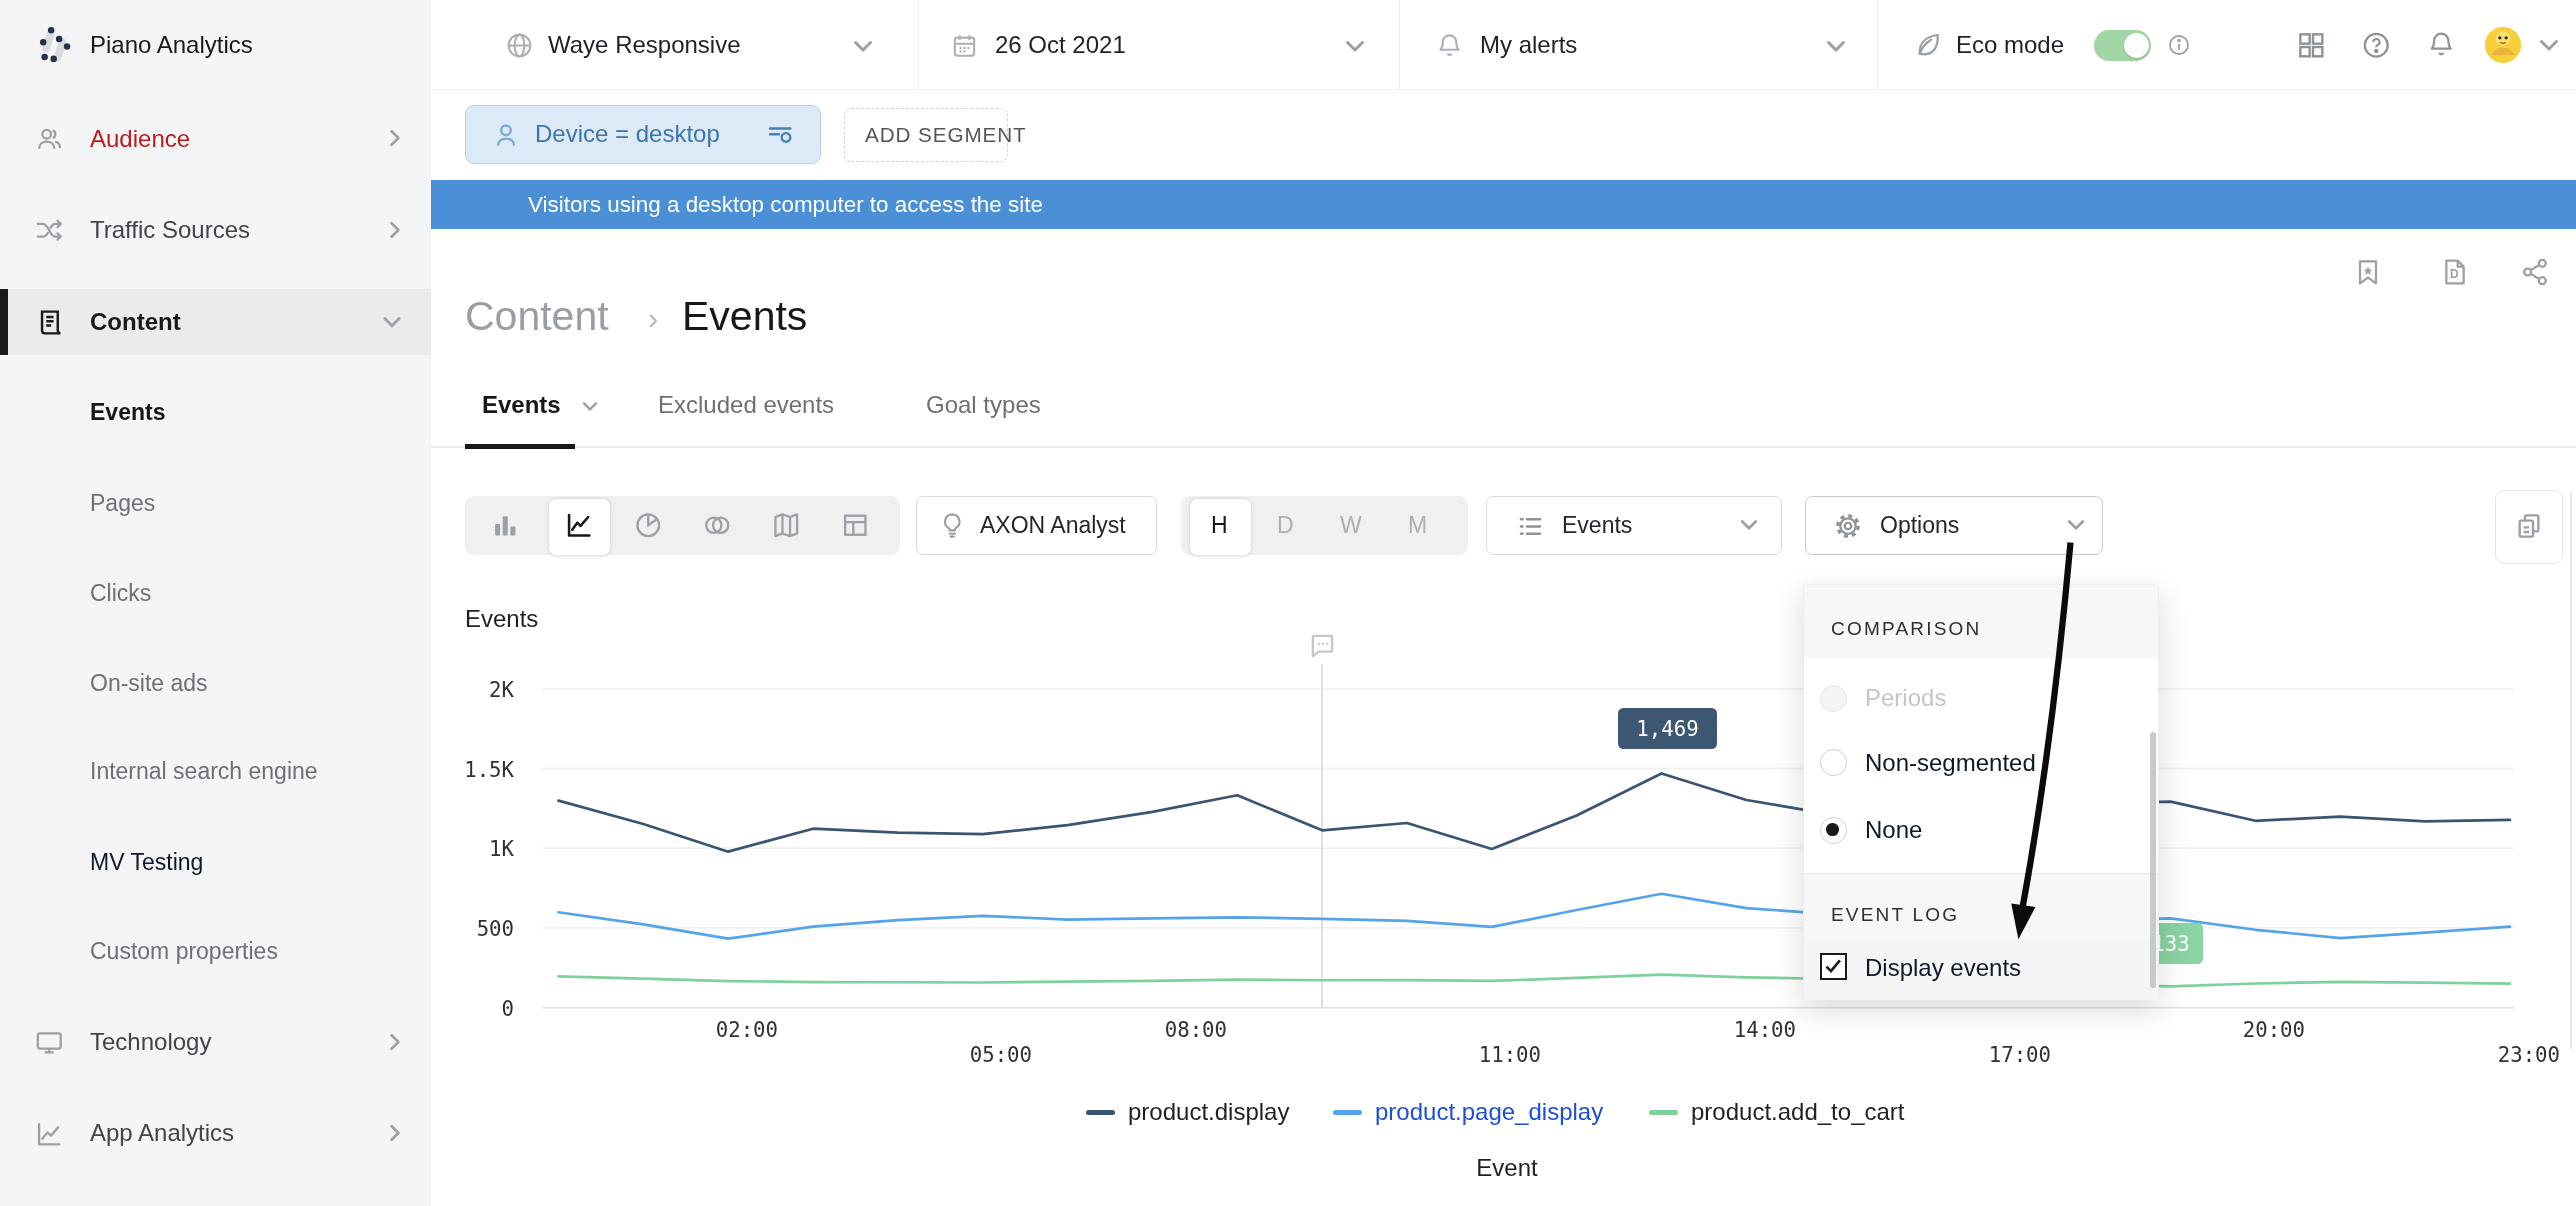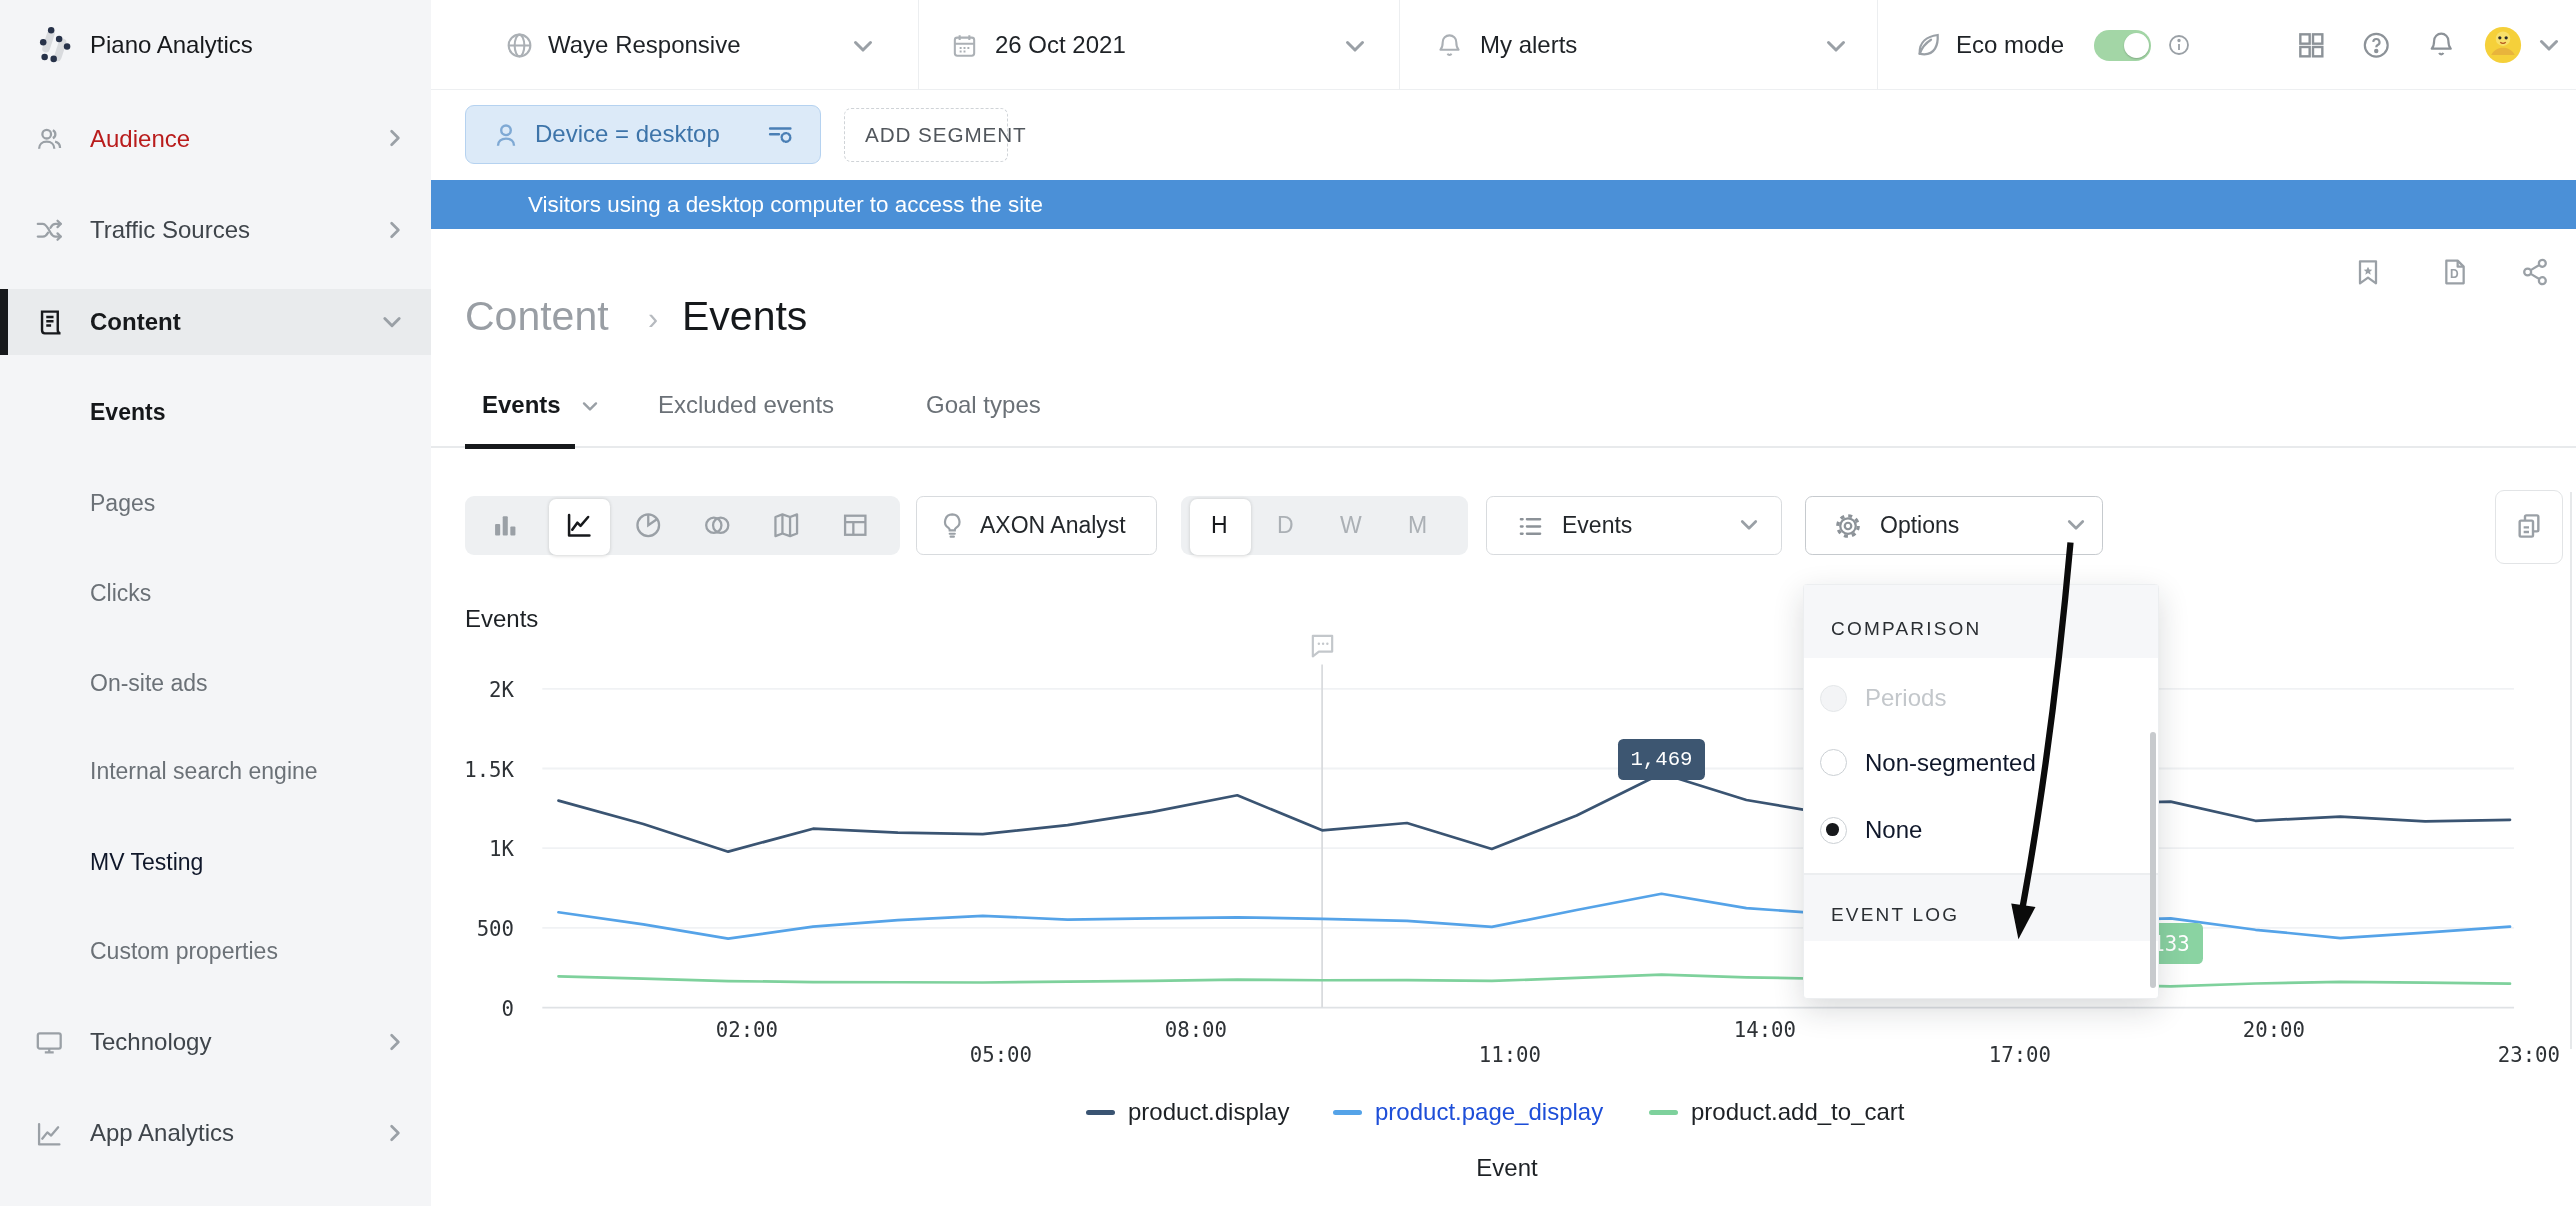--- a/index.html
+++ b/index.html
@@ -394,21 +394,21 @@
       <span class="xtick mono" style="left: 679px; top: 1018px;">02:00</span>
       <span class="xtick mono" style="left: 933px; top: 1043px;">05:00</span>
       <span class="xtick mono" style="left: 1128px; top: 1018px;">08:00</span>
       <span class="xtick mono" style="left: 1442px; top: 1043px;">11:00</span>
       <span class="xtick mono" style="left: 1697px; top: 1018px;">14:00</span>
       <span class="xtick mono" style="left: 1952px; top: 1043px;">17:00</span>
       <span class="xtick mono" style="left: 2206px; top: 1018px;">20:00</span>
       <span class="xtick mono" style="left: 2461px; top: 1043px;">23:00</span>
     </div>
   <div id="badges">
-      <div class="badge" style="left: 1618px; top: 739px; width: 87px; background: rgb(61, 86, 113); font-family: Liberation Mono, monospace;">1,469</div>
+      <div class="badge" style="left: 1618px; top: 708px; width: 99px; background: rgb(61, 86, 113);">1,469</div>
       <div class="badge" style="left: 2139px; top: 923px; width: 64px; background: rgb(138, 211, 162);">133</div>
     </div>
 
   <div class="i" id="event-bubble" style="top: 631px; z-index: 2; left: 1308px;">
     <svg width="29" height="29" viewBox="0 0 24 24" fill="#fff" stroke="#C3C7CB" stroke-width="1.8" stroke-linejoin="round">
       <path d="M4 4h16v13H9l-5 4V4z"></path>
       <circle cx="9" cy="10.5" r="1" fill="#C3C7CB" stroke="none"></circle>
         <circle cx="12.5" cy="10.5" r="1" fill="#C3C7CB" stroke="none"></circle>
         <circle cx="16" cy="10.5" r="1" fill="#C3C7CB" stroke="none"></circle>
     </svg>
@@ -439,20 +439,28 @@
     </div>
     <div class="row selected" id="cmp-2">
       <div class="radio" style="top:232px"></div>
       <span class="rlabel t" style="top:233px">None</span>
     </div>
 
     <div style="position:absolute;left:0;top:288px;width:100%;height:1.8px;background:#ECEEF0"></div>
     <div class="band" style="top:290px;height:66px"></div>
     <span class="t" style="left:27px;top:320px;font-size:19px;letter-spacing:2.2px;color:#2B2F33;font-weight:500">EVENT LOG</span>
 
+    <div style="position:absolute;left:0;top:356px;width:100%;height:59px;background:#F4F5F7">
+      <div class="checkbox" style="top:11.7px">
+        <svg id="checkmark" width="22.4" height="22.4" viewBox="0 0 25 25" style="position:absolute;left:0;top:0">
+          <polyline points="5,13 10,18 20,6" fill="none" stroke="#17191C" stroke-width="3"></polyline>
+        </svg>
+      </div>
+      <span class="rlabel t" style="top:15.3px">Display events</span>
+    </div>
   </div>
   <div class="scrollthumb"></div>
 
   <svg style="position:absolute;left:0;top:0;width:2576px;height:1207px;pointer-events:none;z-index:60" viewBox="0 0 2869 1344">
     <path d="M2306 604 C 2292 760, 2272 905, 2252 1014" stroke="#0B0B0B" stroke-width="7" fill="none"></path>
     <polygon points="2248,1046 2267,1010 2240,1006" fill="#0B0B0B"></polygon>
   </svg>
 
 </div>
 

